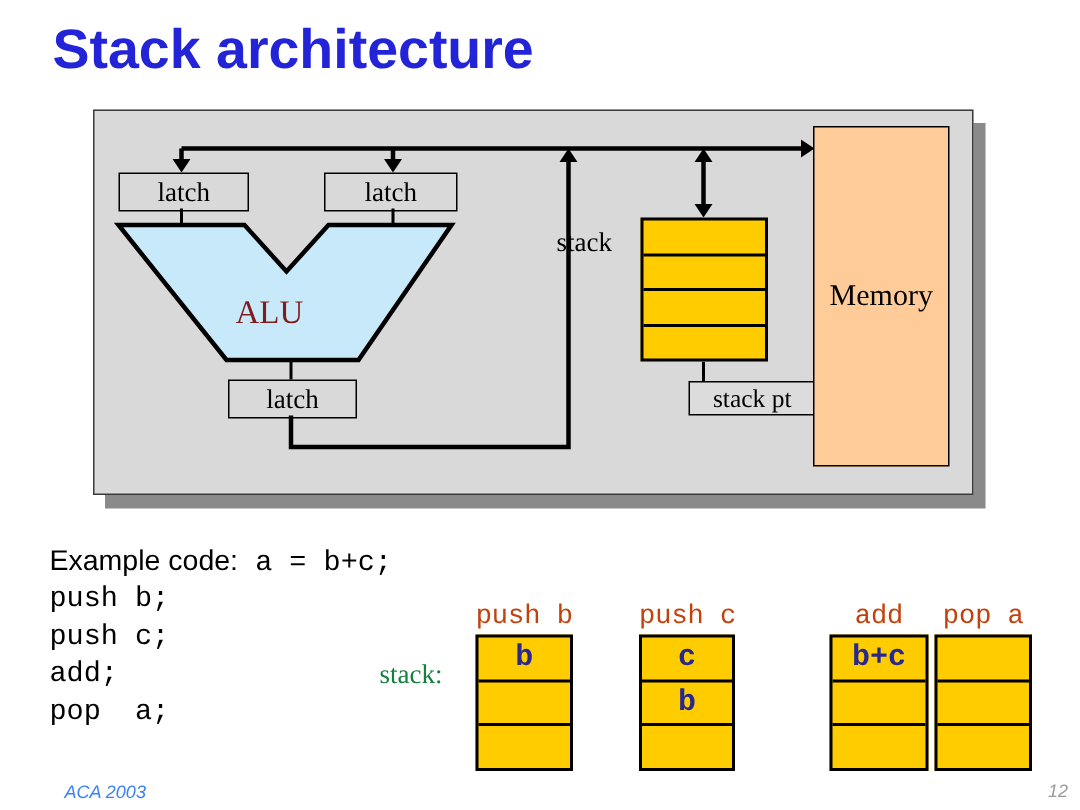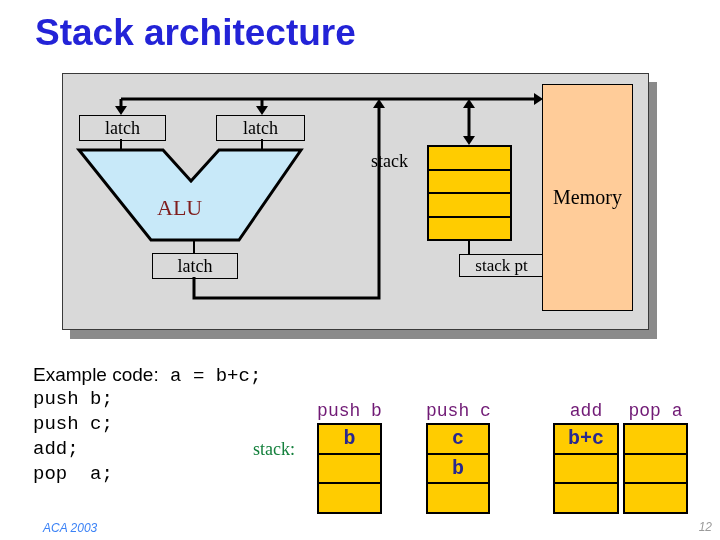--- a/index.html
+++ b/index.html
@@ -66,21 +66,21 @@
   .sans19{font-size:19px;font-family:"Liberation Sans",sans-serif;}
   .mono19{font-size:19px;font-family:"Liberation Mono",monospace;}
   .stack-caption{
     position:absolute;left:253px;top:439px;
     font-family:"Liberation Serif",serif;font-size:18px;color:#15803d;
   }
 
   
   .scol{position:absolute;top:400px;text-align:center;}
   .slabel{
-    font-family:"Liberation Mono",monospace;font-size:18px;color:#701a75;
+    font-family:"Liberation Mono",monospace;font-size:18px;color:#c2410c;
     height:22px;line-height:22px;white-space:pre;
   }
   .sbox{
     margin-top:1px;height:91px;border:2px solid #000;background:#ffcc00;
     display:flex;flex-direction:column;box-sizing:border-box;
   }
   .scell{
     flex:1;border-bottom:2px solid #000;
     display:flex;align-items:center;justify-content:center;
   }

